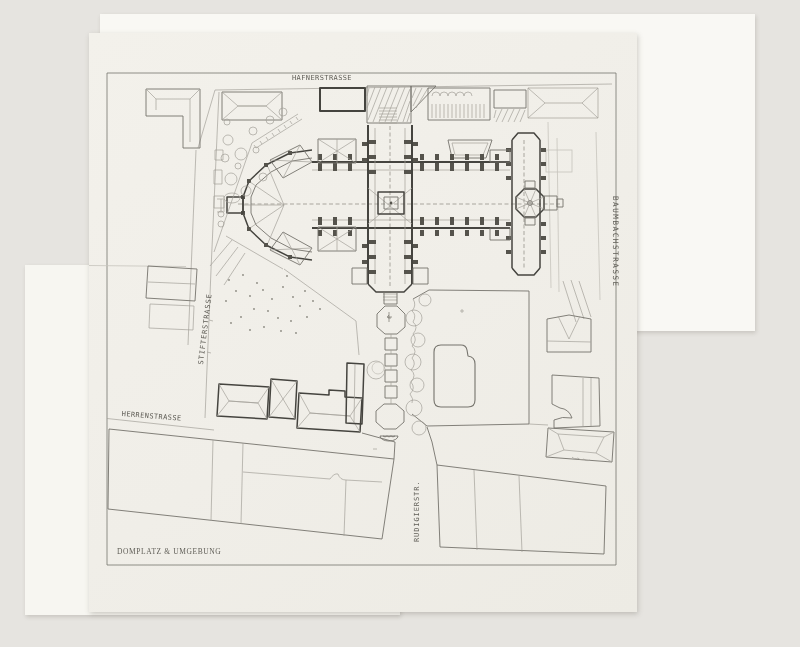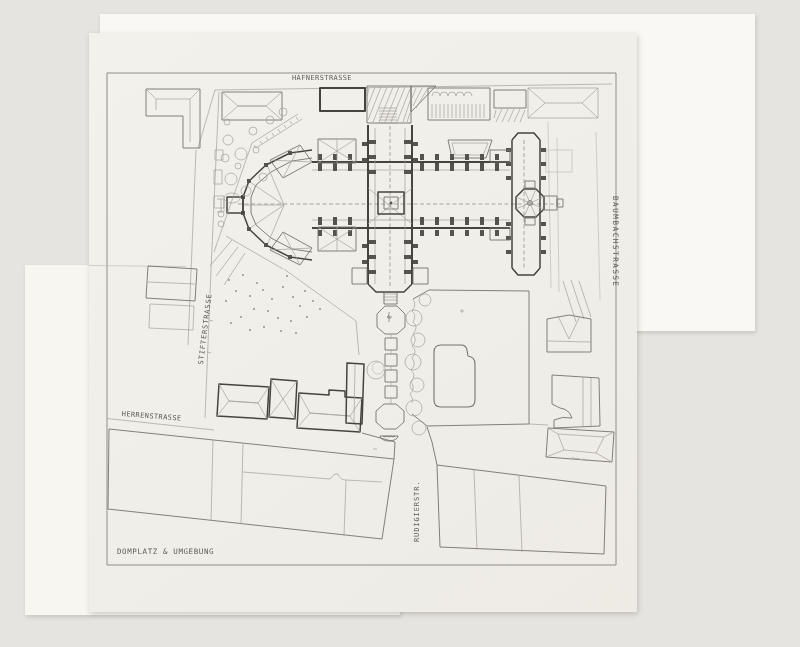--- a/index.html
+++ b/index.html
@@ -261,13 +261,13 @@
       <circle cx="419" cy="428" r="7" class="l"></circle>
     <circle cx="425" cy="300" r="6" class="l"></circle>
   </g>
 </svg>
 
 <span class="lbl" style="left:292px;top:74px;">HAFNERSTRASSE</span>
 <span class="lbl v" style="left:620px;top:196px;transform:rotate(90deg);font-size:7.5px;">BAUMBACHSTRASSE</span>
 <span class="lbl" style="left:197px;top:364px;transform:rotate(-83deg);letter-spacing:.9px;">STIFTERSTRASSE</span>
 <span class="lbl" style="left:122px;top:410px;transform:rotate(4.5deg);">HERRENSTRASSE</span>
 <span class="lbl" style="left:413px;top:542px;transform:rotate(-90deg);letter-spacing:.9px;">RUDIGIERSTR.</span>
-<span class="lbl" style="left:117px;top:547px;font-size:7.5px;letter-spacing:.6px;">DOMPLATZ &amp; UMGEBUNG</span>
+<span class="lbl" style="left:117px;top:547px;font-size:7.5px;letter-spacing:.6px;font-family:Liberation Serif, serif;">DOMPLATZ &amp; UMGEBUNG</span>
 
 </body></html>

